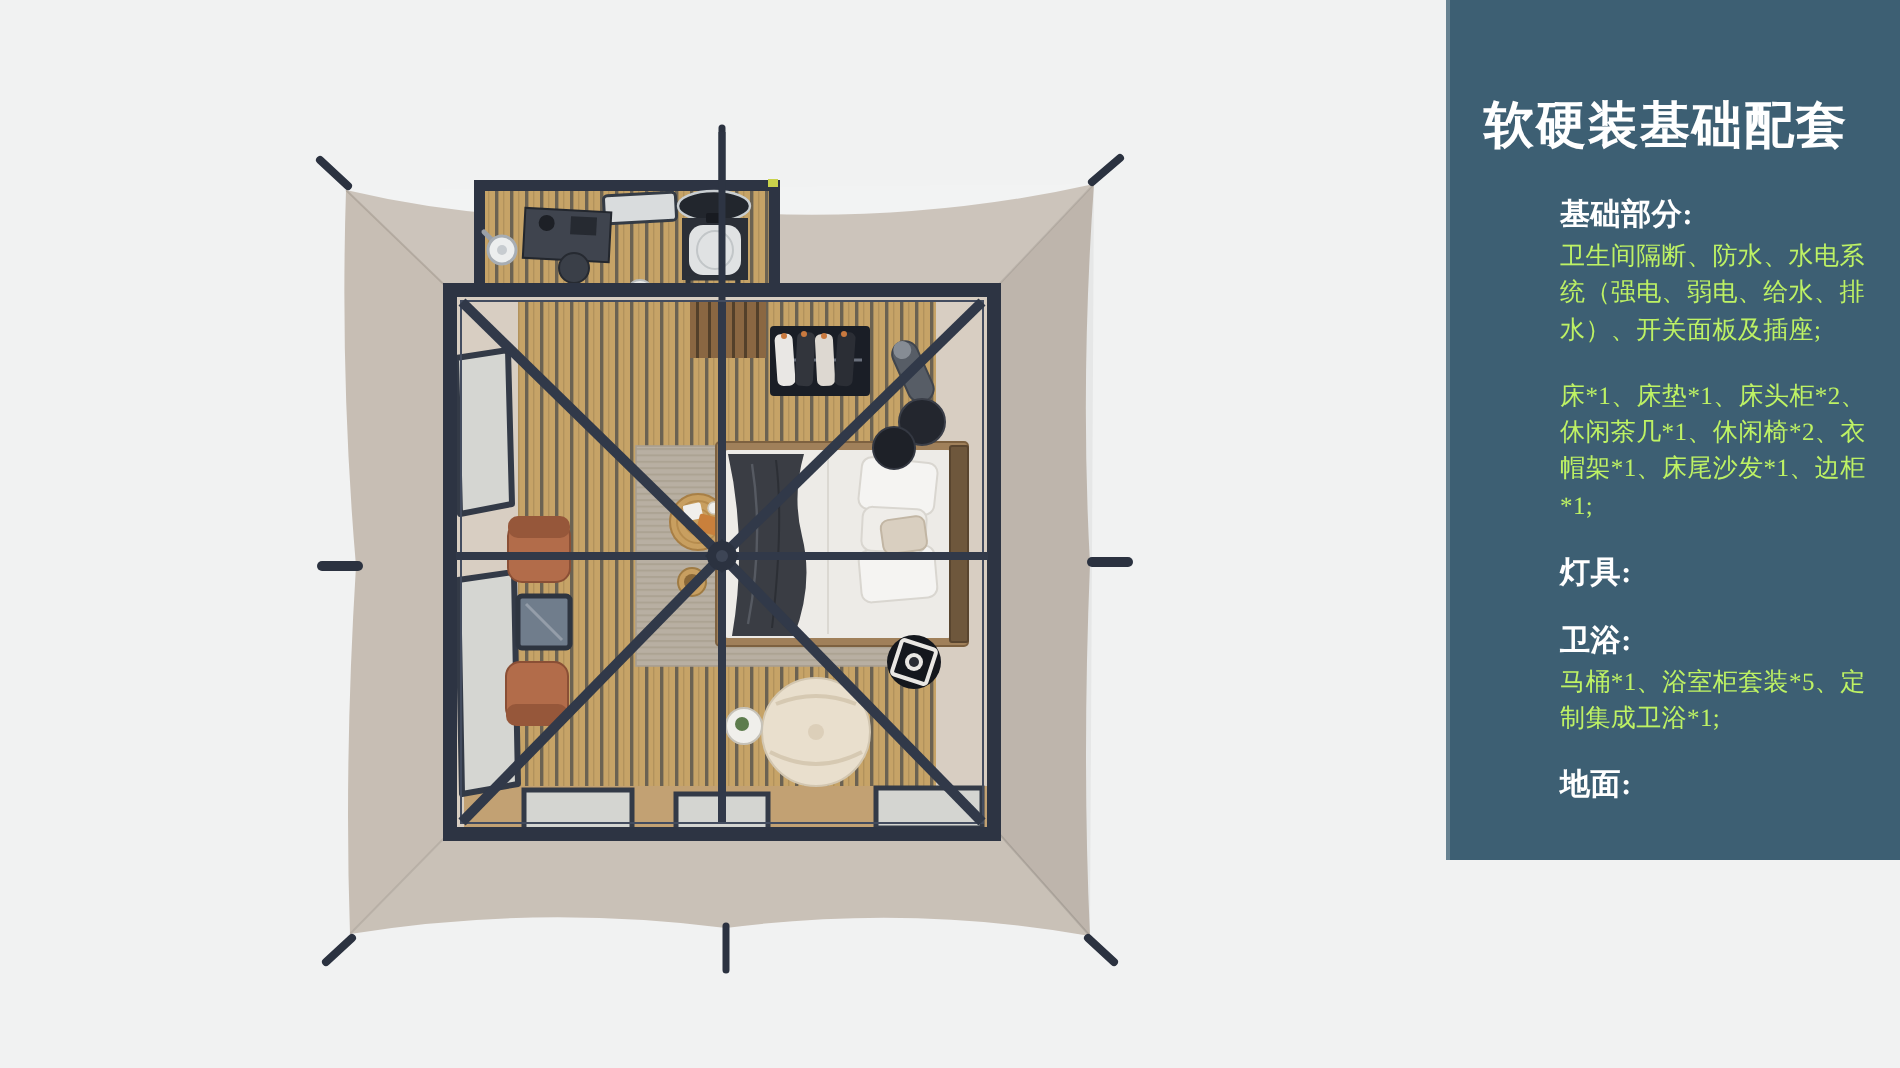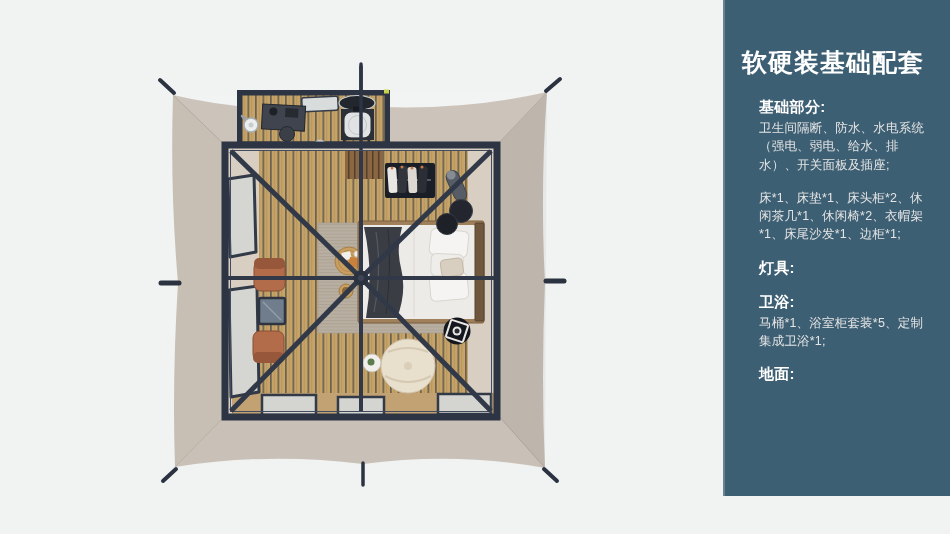--- a/index.html
+++ b/index.html
@@ -1,26 +1,26 @@
 <!DOCTYPE html>
 <html style="--page-bg: #f1f2f2; --panel-bg: #3d5f73;"><head>
 <meta charset="utf-8">
 <style>
   html,body{margin:0;padding:0;}
   body{font-family:"Liberation Sans","DejaVu Sans",sans-serif;}
   .slide{position:relative;width:950px;height:534px;background:var(--page-bg,#f1f2f2);overflow:hidden;}
   .stage{position:absolute;left:0;top:0;width:723px;height:534px;}
-  .panel{position:absolute;left:723px;top:0;width:227px;height:496px;
+  .panel{position:absolute;left:723px;top:0;width:227px;height:430px;
          background:var(--panel-bg,#3d5f73);border-left:2px solid rgba(255,255,255,.22);
-         box-sizing:border-box;color:#fff;}
+         box-sizing:border-box;color:#fff;font-family:Liberation Serif, serif;}
   .panel-title{margin:46px 8px 0 17px;font-size:25px;font-weight:700;letter-spacing:1px;color:#ffffff;white-space:nowrap;}
   .sections{margin:19px 15px 0 34px;}
-  .section{margin-bottom:15px;}
+  .section{margin-bottom:15px;margin-left:21px;}
   .sec-heading{font-size:15px;font-weight:700;color:#ffffff;margin-bottom:2px;letter-spacing:.3px;}
-  .sec-body{font-size:12.5px;line-height:1.46;color:#e5e5e5;letter-spacing:.2px;}
+  .sec-body{font-size:12.5px;line-height:1.46;color:#bef264;letter-spacing:.2px;}
   svg .ln{stroke-linecap:round;}
 </style>
 </head>
 <body>
 
 <div class="slide">
 
   <div class="stage">
     <svg viewBox="0 0 723 534" width="723" height="534" aria-hidden="true">
       <defs>

